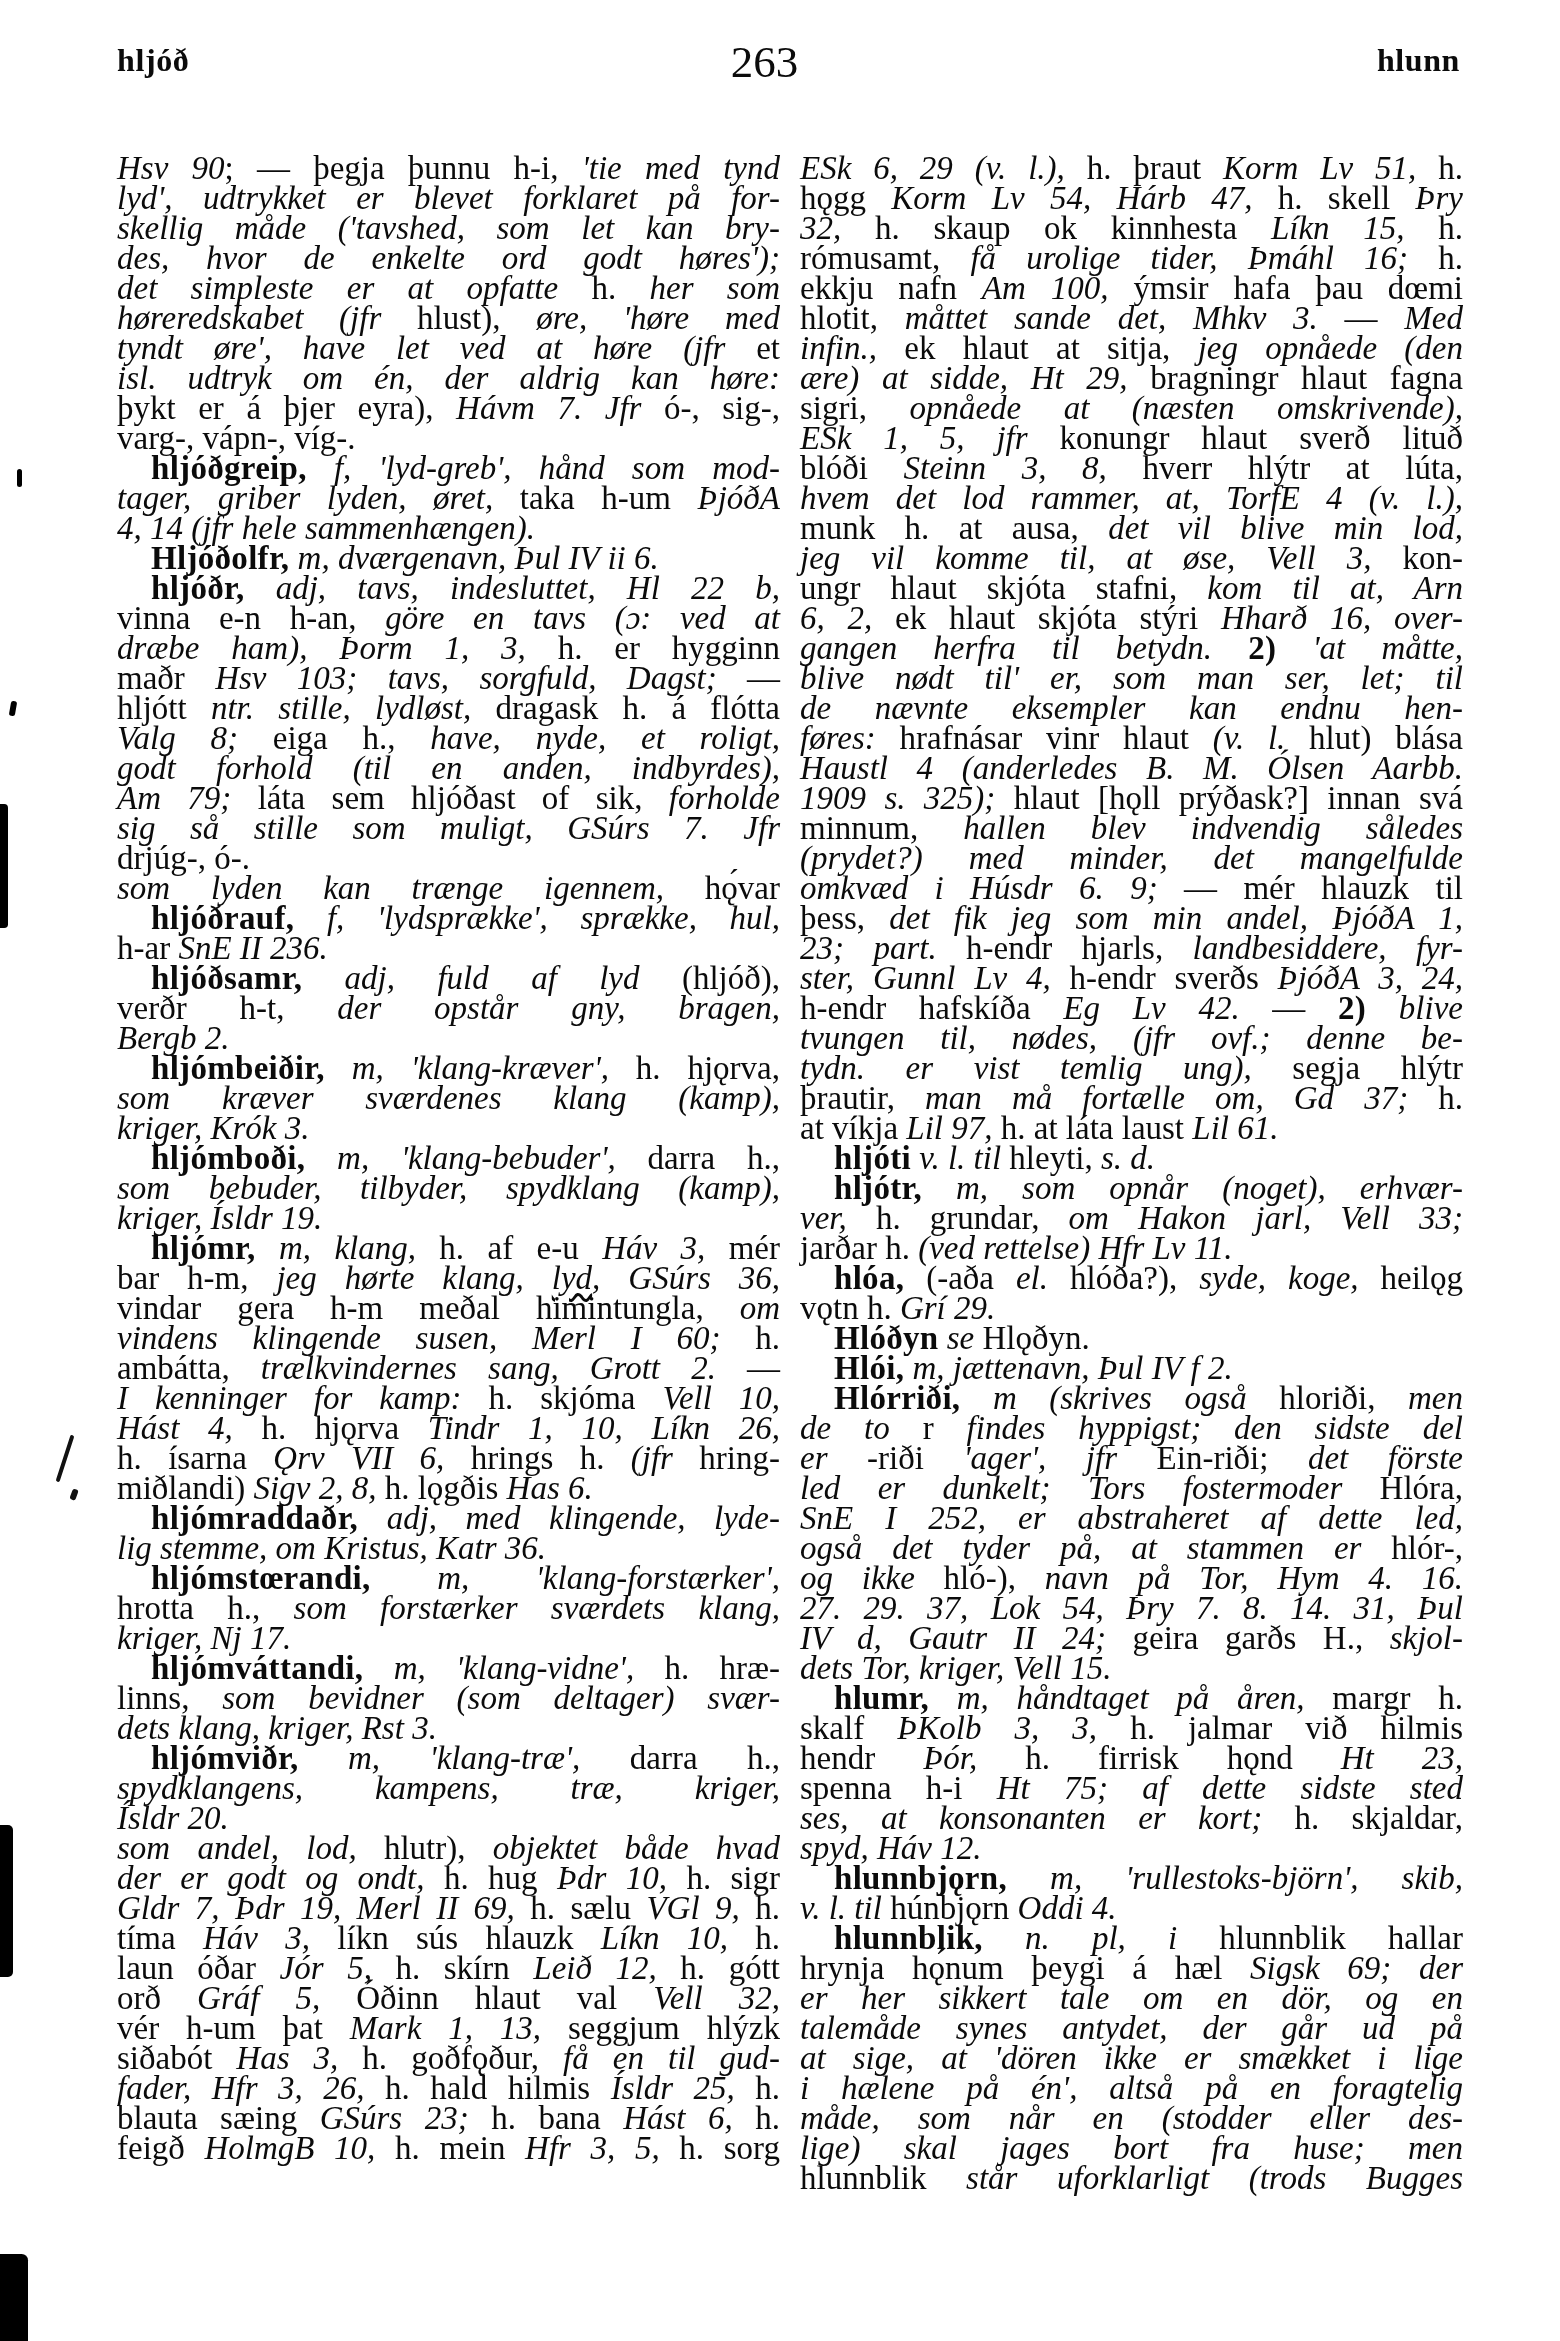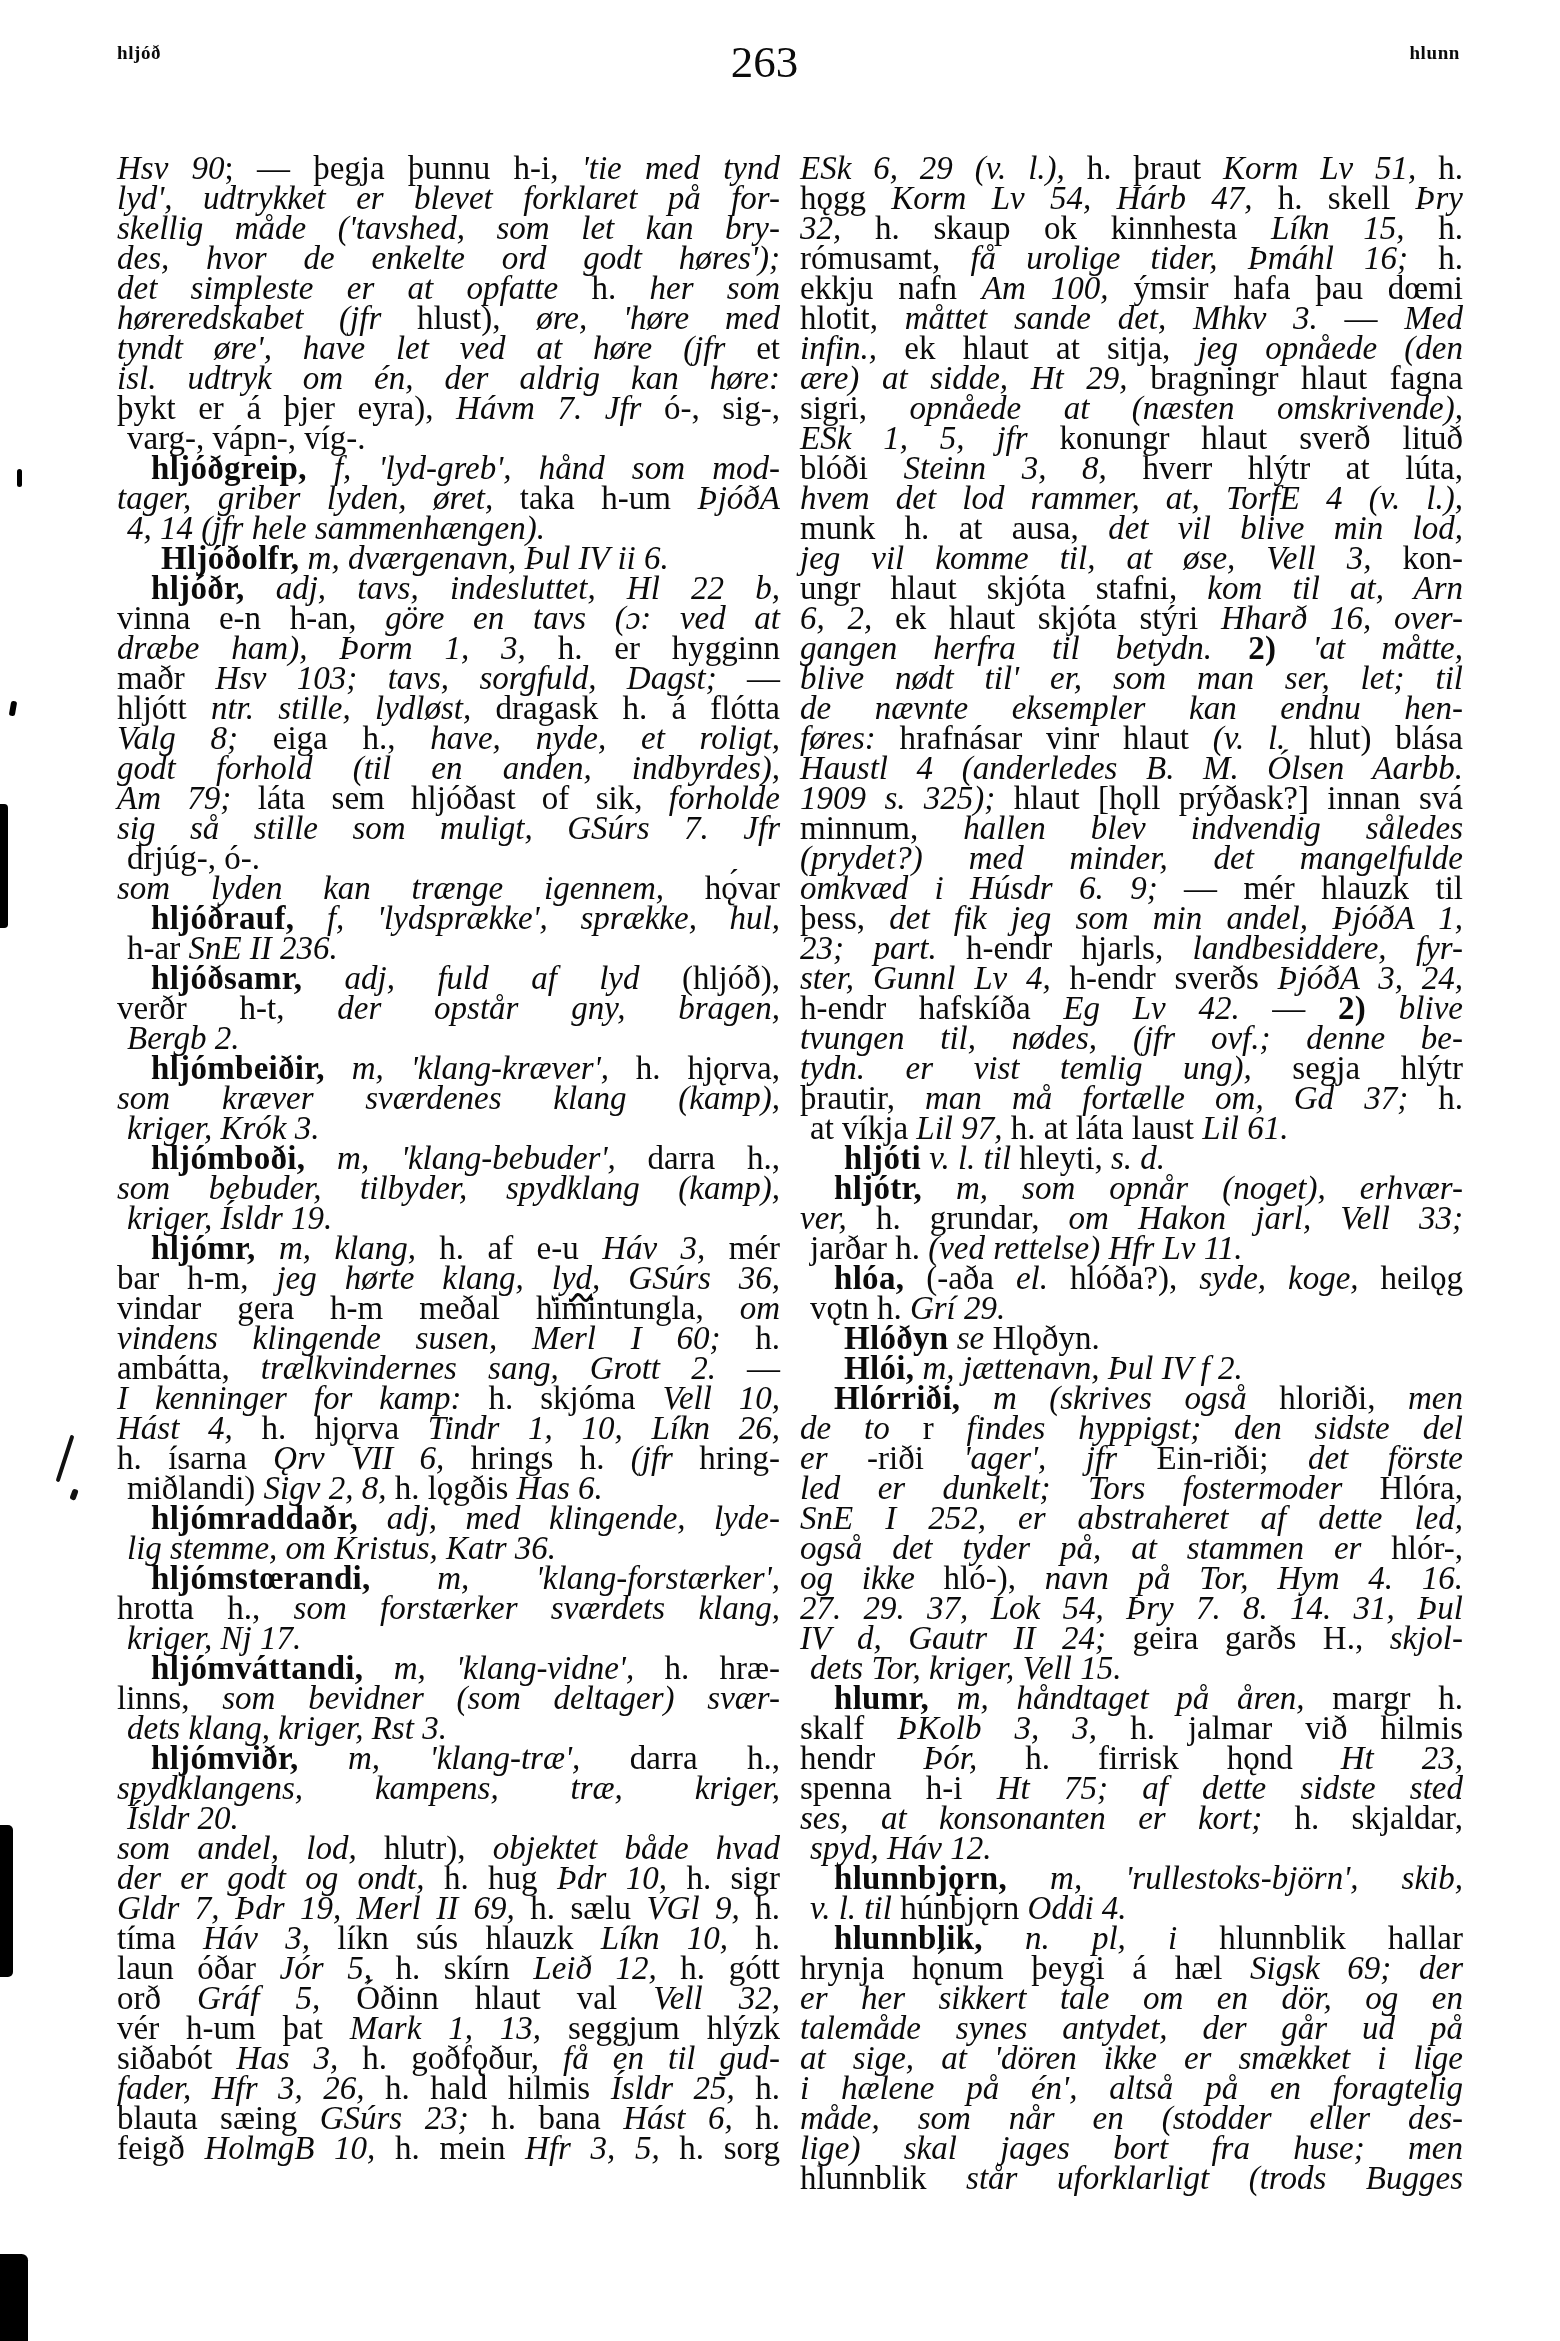--- a/index.html
+++ b/index.html
@@ -6,42 +6,42 @@
   .page{
     position:relative;
     width:1560px;height:2342px;
     background:#ffffff;
     font-family:"Liberation Serif","DejaVu Serif",serif;
     color:#0b0b0b;
     overflow:hidden;
   }
   .hdr-word{
     position:absolute;top:42px;
-    font-size:19px;font-weight:700;letter-spacing:0.6px;
+    font-size:32px;font-weight:700;letter-spacing:0.6px;
   }
   .hdr-left{left:117px;}
   .hdr-right{right:100px;text-align:right;}
   .hdr-num{
     position:absolute;top:36px;left:701px;width:127px;
     font-size:45px;text-align:center;font-weight:400;
   }
   .col{
     position:absolute;top:153px;width:663px;
     font-size:33px;
   }
   .col-left{left:117px;}
   .col-right{left:800px;}
   .line{
     height:30px;line-height:30px;
     white-space:nowrap;
     text-align:justify;text-align-last:justify;
     white-space:normal;
     overflow:visible;
   }
-  .line.noj{text-align-last:left;margin-left:10px;}
+  .line.noj{text-align-last:left;}
   .line.indent{padding-left:34px;}
   .line b{font-weight:700;letter-spacing:0.3px;}
   .line i{font-style:italic;}
   .ink{
     text-decoration:underline;
     text-decoration-style:wavy;
     text-decoration-thickness:3.2px;
     text-underline-offset:4.4px;
   }
   .artifact{position:absolute;background:#000;}

